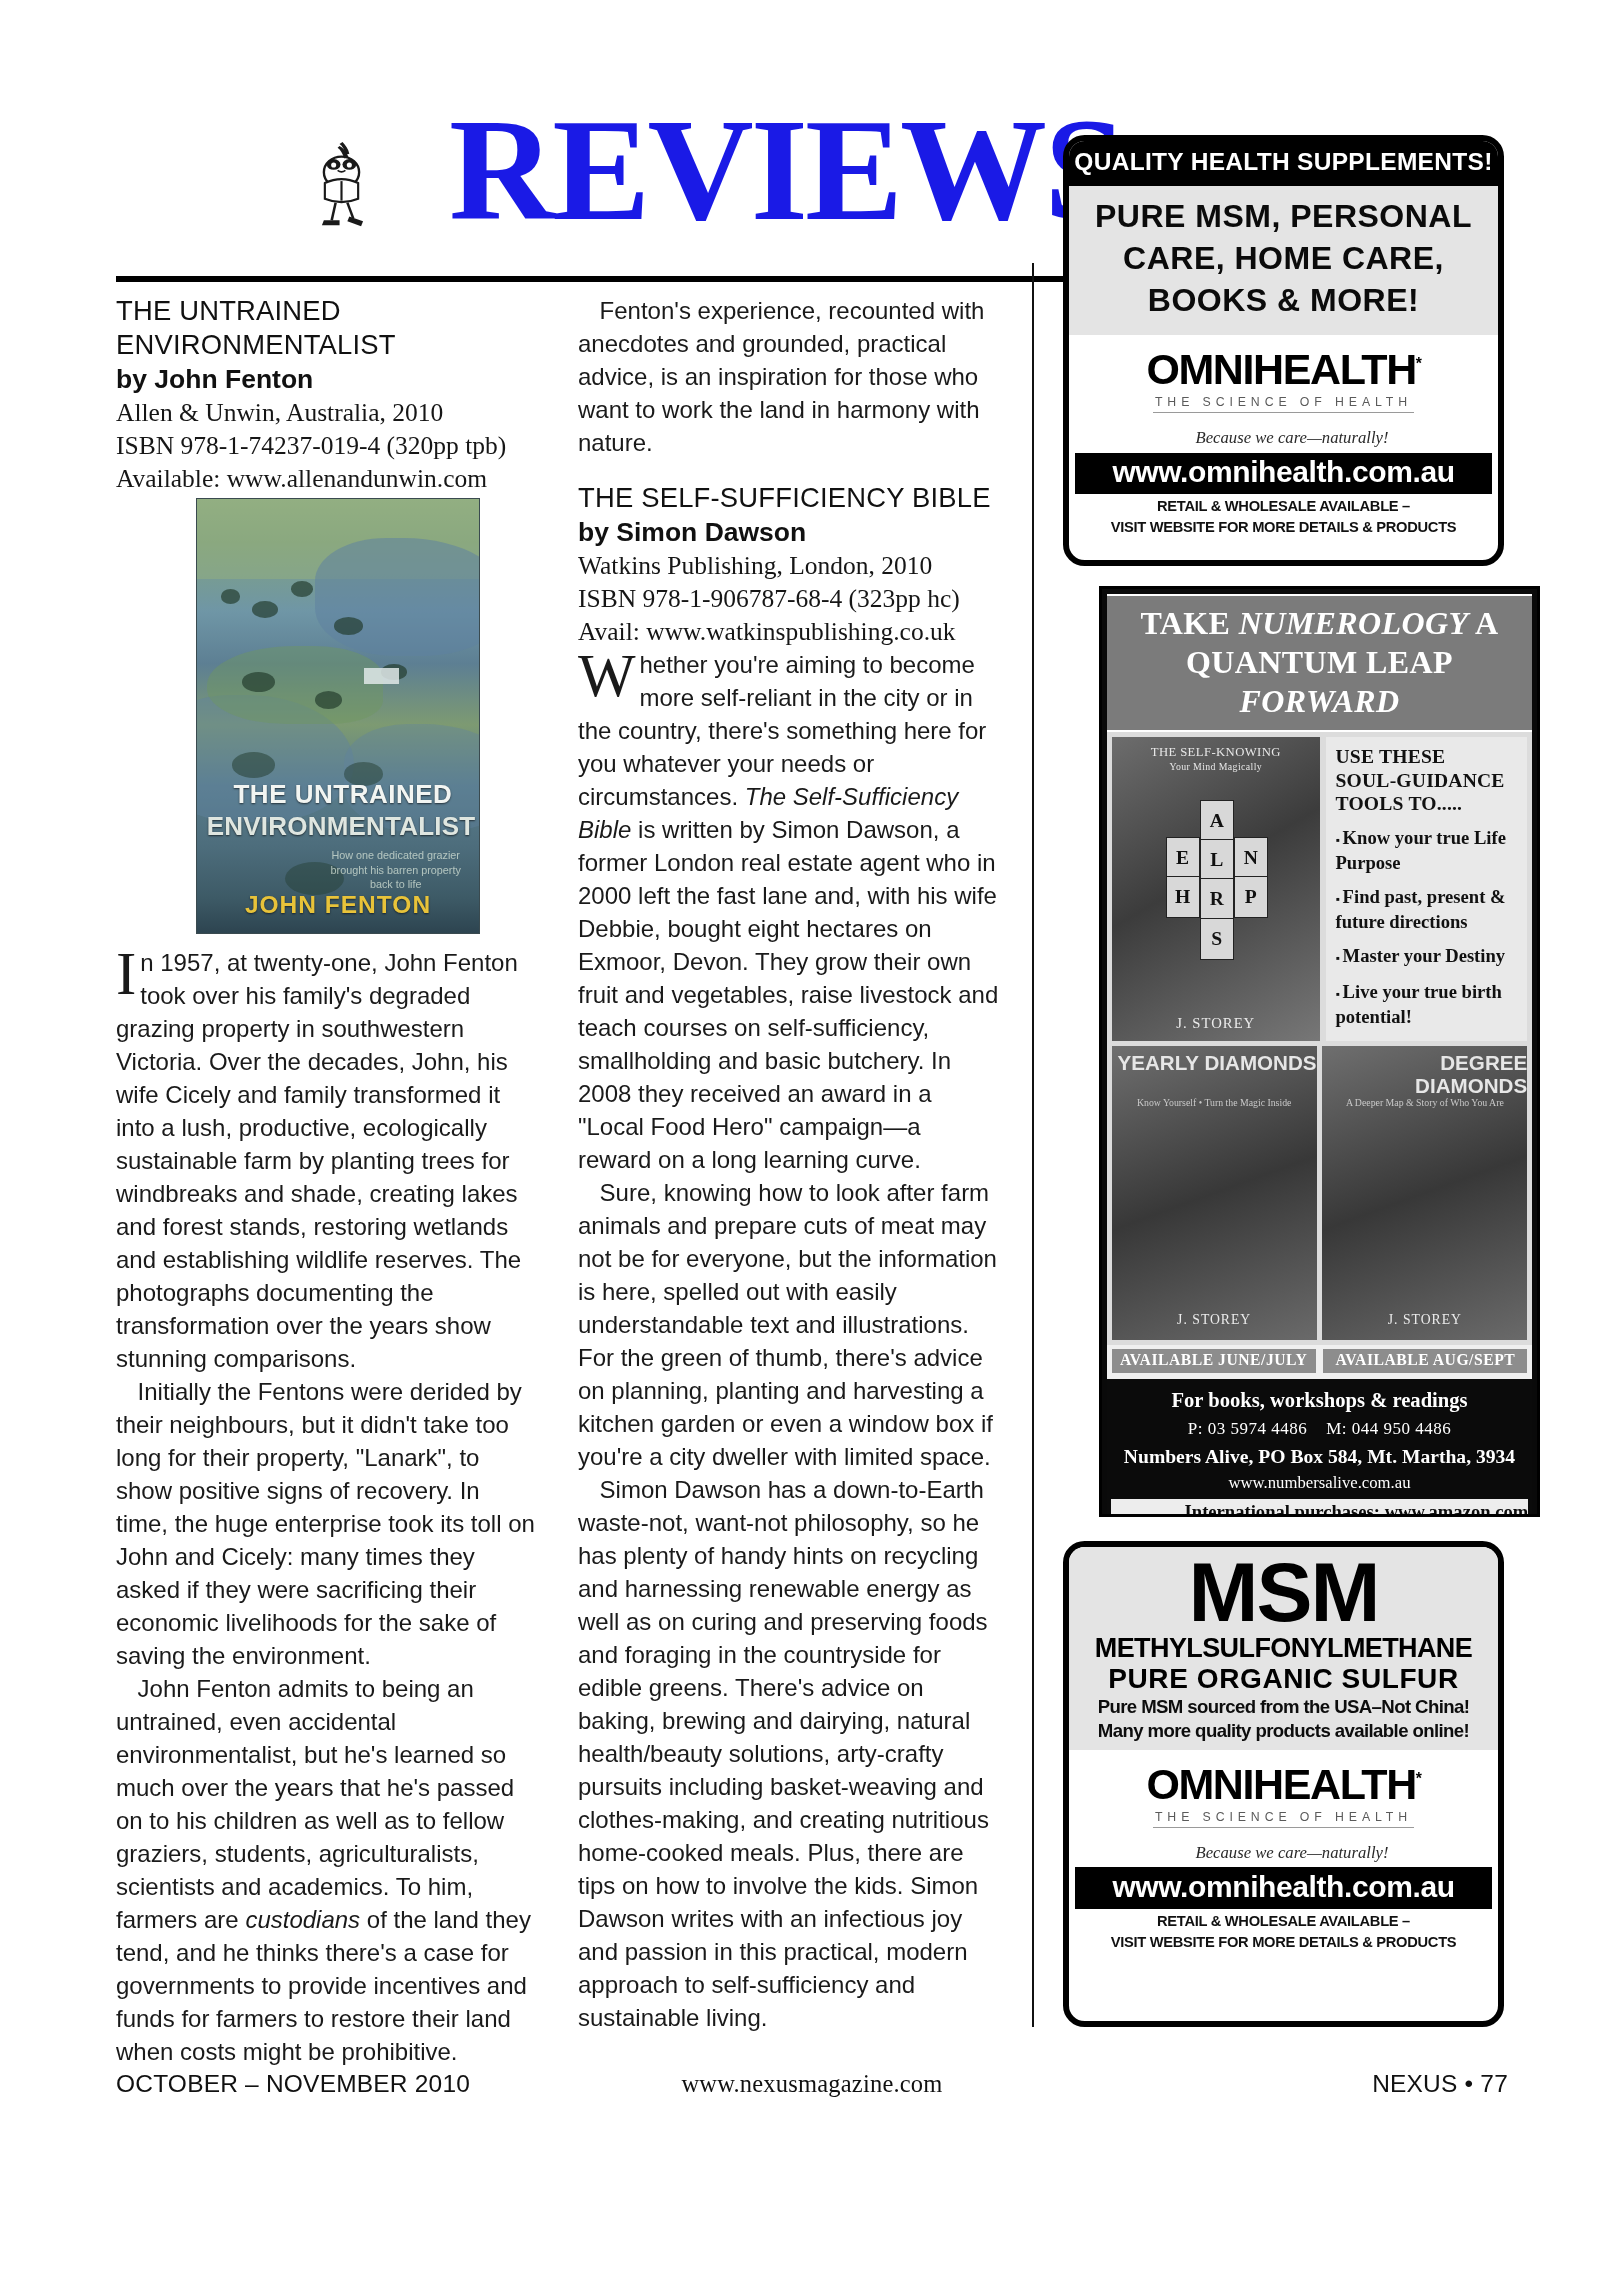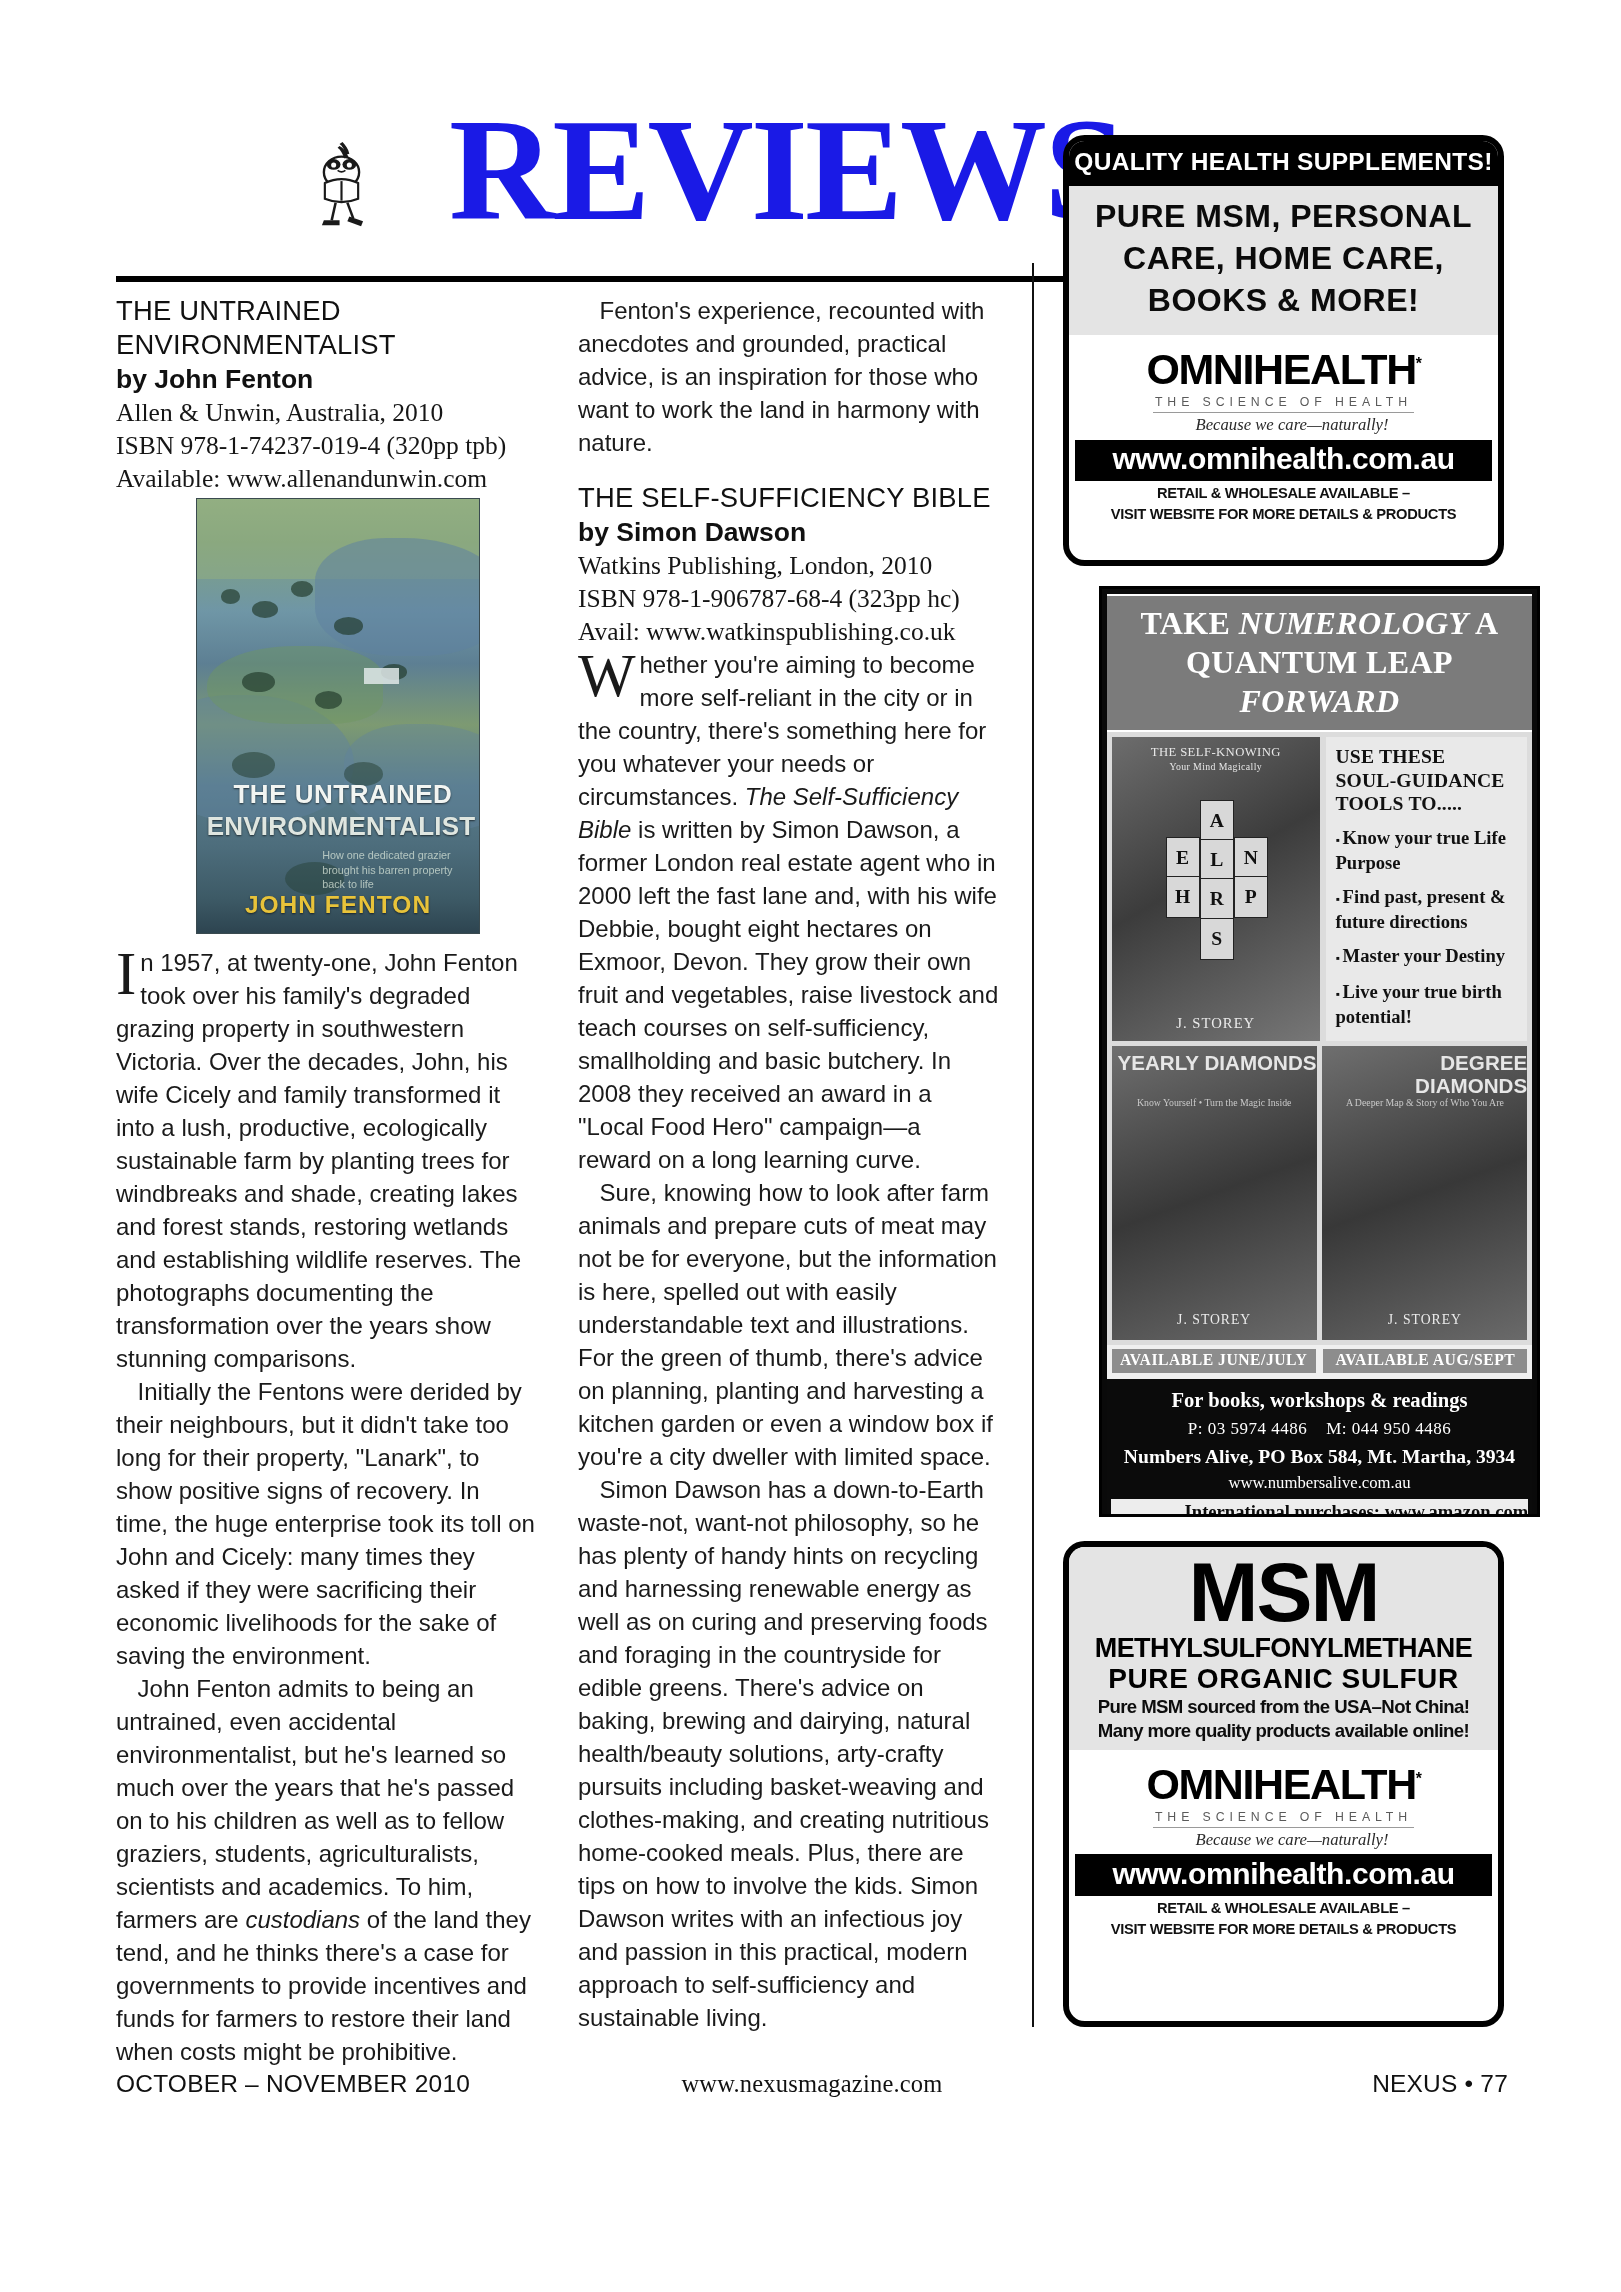--- a/index.html
+++ b/index.html
@@ -177,21 +177,21 @@
   }
   #cv-blurb {
     position: absolute;
     right: 9.8px;
     top: 349px;
     width: 147px;
     color: rgba(215,228,216,0.75);
     font-family: "Liberation Sans", sans-serif;
     font-size: 10.8px;
     line-height: 14.7px;
-    text-align: left;
+    text-align: center;
     filter: blur(0.6px);
   }
   #cv-author {
     position: absolute;
     left: 0; right: 0;
     bottom: 13.7px;
     text-align: center;
     color: #e8c33a;
     font-family: "Liberation Sans", sans-serif;
     font-weight: 700;
@@ -263,21 +263,21 @@
     display: inline-block;
     padding: 0 2px 2px;
     line-height: 13.7px;
   }
   .omni-tag {
     font-family: "Liberation Serif", serif;
     font-style: italic;
     font-size: 16.7px;
     color: #2a2a2a;
     line-height: 21.6px;
-    margin-top: 1px;
+    margin-top: 14px;
     padding-left: 17px;
   }
   .omni-url {
     background: #000;
     color: #fff;
     font-family: "Liberation Sans", sans-serif;
     font-weight: 700;
     font-size: 30px;
     letter-spacing: -0.4px;
     margin: 3.9px 5.9px 2px;

